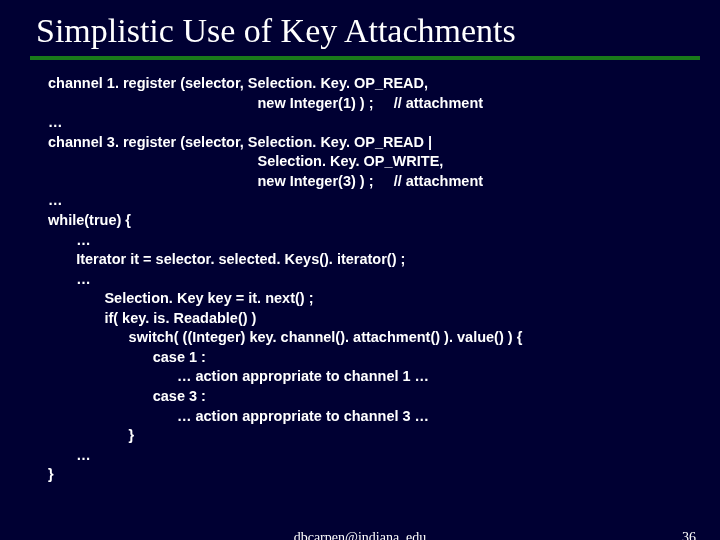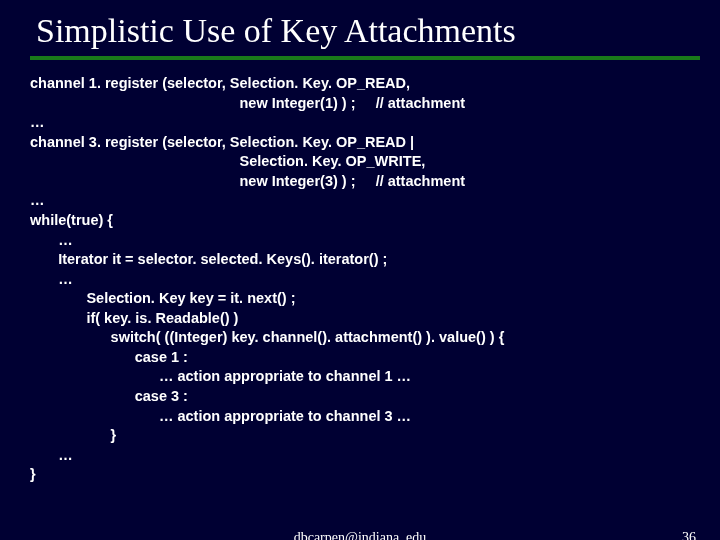--- a/index.html
+++ b/index.html
@@ -30,20 +30,21 @@
     height: 4px;
     background: #1a7a1a;
     margin: 2px 0 14px 0;
   }
   .code {
     font-family: Arial, Helvetica, sans-serif;
     font-size: 14.5px;
     font-weight: bold;
     line-height: 1.35;
     white-space: pre;
+    margin-left: 18px;
     color: #ffffff;
   }
   .footer {
     position: absolute;
     bottom: 10px;
     left: 0;
     width: 720px;
     font-family: "Times New Roman", Times, serif;
     font-size: 14px;
     font-weight: normal;

